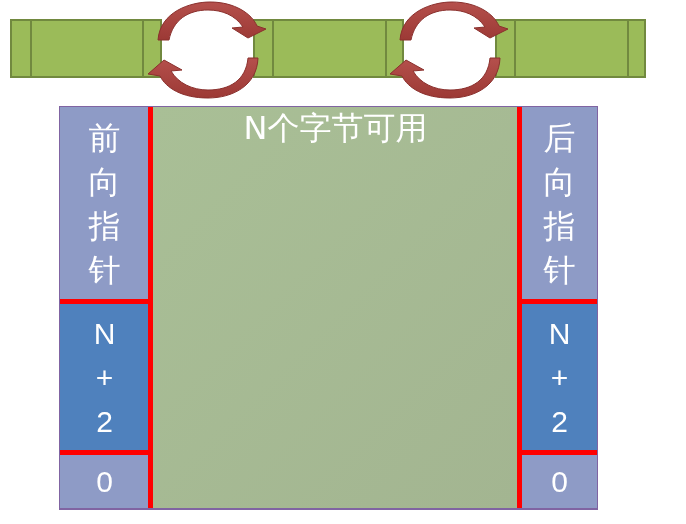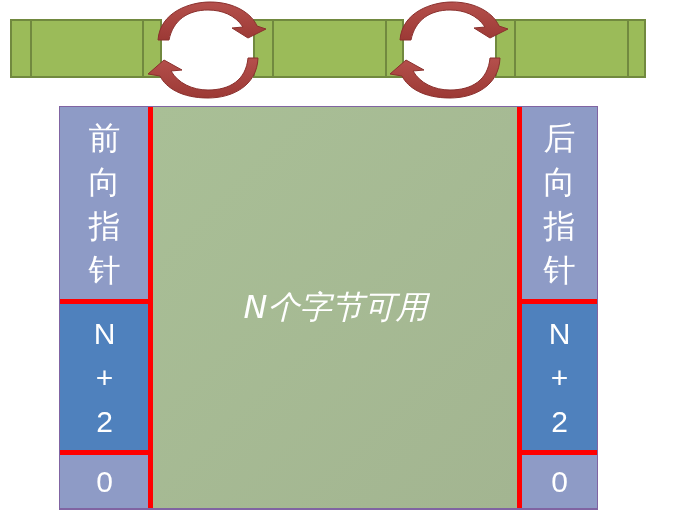--- a/index.html
+++ b/index.html
@@ -12,21 +12,21 @@
   .main { position:absolute; left:59px; top:106px; width:539px; height:404px;
           border:1px solid #8064a2; border-bottom-width:2px; box-sizing:border-box; }
   .col { position:absolute; top:0; bottom:0; }
   .cell { position:absolute; left:0; right:0; color:#fff; display:flex;
           flex-direction:column; align-items:center; justify-content:center; }
   .ptr { background:#8e9bc6; font-size:32px; line-height:44px; }
   .size { background:#4f81bd; font-size:30px; line-height:44px; font-family:"Liberation Sans", sans-serif; }
   .zero { background:#8e9bc6; font-size:30px; font-family:"Liberation Sans", sans-serif; }
   .center { position:absolute; left:93px; right:79px; top:0; bottom:0;
             background:linear-gradient(135deg,#a9bf96 0%,#a3b591 100%);
-            display:flex; align-items:center; justify-content:center;font-style:italic; }
+            display:flex; align-items:flex-start; justify-content:center; }
   .center span { color:#fff; font-size:32px; }
   .red { position:absolute; background:#ff0000; }
 </style>
 </head>
 <body>
 
 <div class="strip-block" style="left:10px;width:152px;">
   <div class="strip-div" style="left:18px;"></div>
   <div class="strip-div" style="left:130px;"></div>
 </div>

